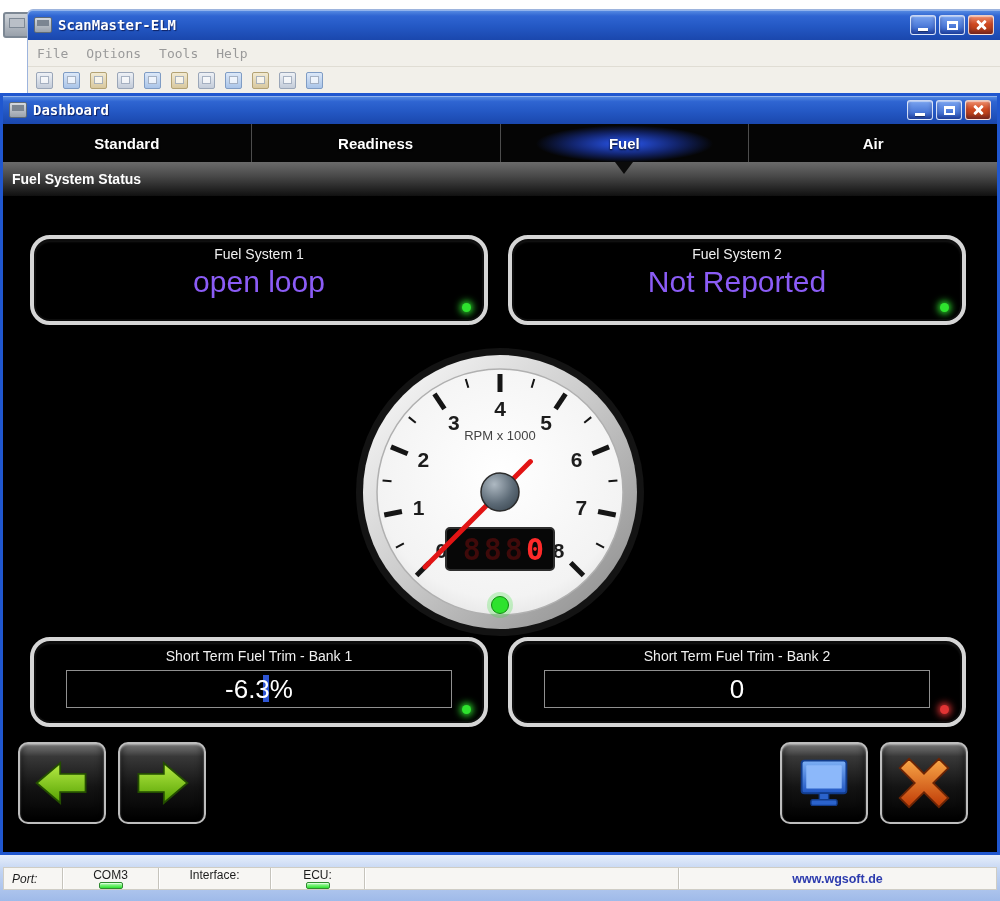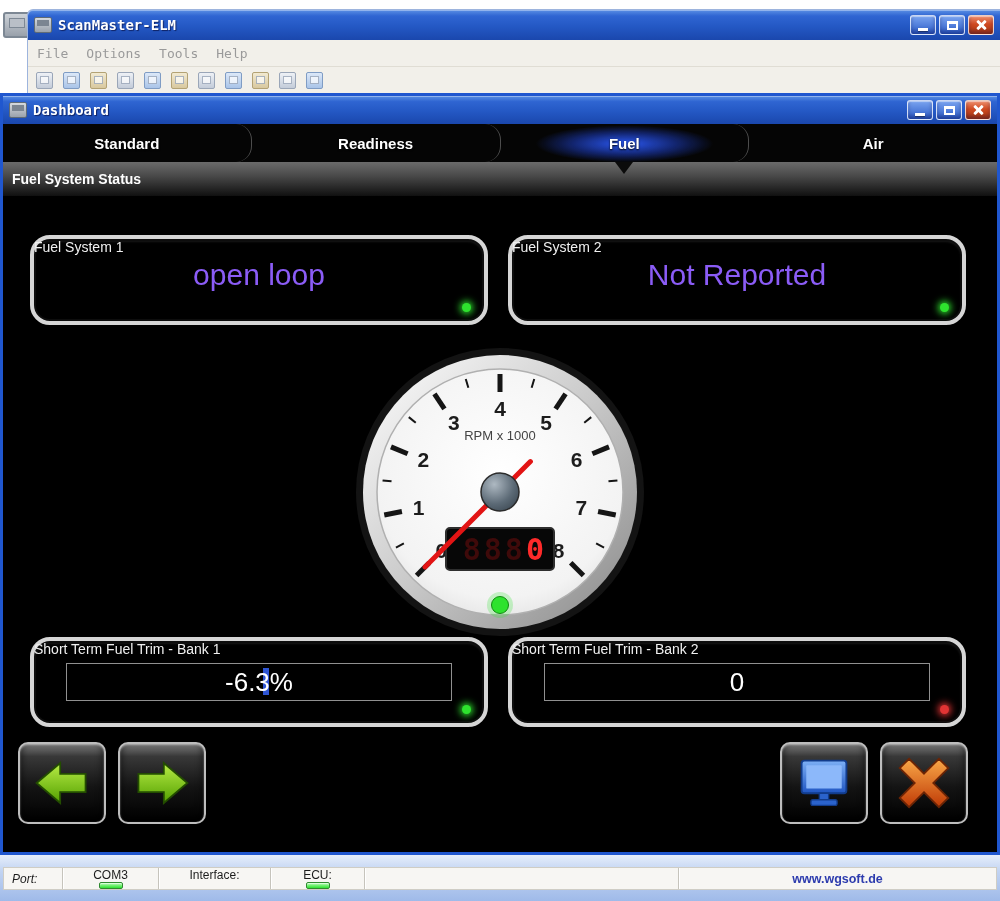--- a/index.html
+++ b/index.html
@@ -40,35 +40,35 @@
   .ticon:nth-child(3n+1){background:linear-gradient(#eef1f6,#c3ccd9);border:1px solid #9aa6b8;}
   .ticon:nth-child(3n+2){background:linear-gradient(#dce8f8,#a9c4e8);border:1px solid #7f9cc4;}
   .ticon:nth-child(3n){background:linear-gradient(#f2ead2,#d8c89e);border:1px solid #b3a274;}
 
   
   .dash{position:absolute;left:0;top:93px;width:1000px;height:762px;background:#000;
         border:3px solid #2057cf;box-sizing:border-box;}
   .dash .titlebar{height:28px;border-radius:0;}
   .tabbar{position:absolute;left:0;top:28px;width:100%;height:38px;background:#050505;display:flex;}
   .tab{flex:1;display:flex;align-items:center;justify-content:center;position:relative;
-       color:#fff;font:bold 15px "Liberation Sans",sans-serif;border-right:1px solid #4d4d4d;cursor:pointer;border-radius:16px;}
+       color:#fff;font:bold 15px "Liberation Sans",sans-serif;border-right:1px solid #4d4d4d;cursor:pointer;}
   .tab:last-child{border-right:none;}
   .tab.active{background:radial-gradient(ellipse 46% 62% at 50% 52%,rgba(44,92,255,.95) 0%,rgba(30,64,200,.55) 45%,rgba(0,0,0,0) 78%);}
   .tab span{position:relative;z-index:1;text-shadow:0 1px 2px #000;}
   .tab-pointer{position:absolute;top:66px;left:calc(62.5% - 9px);width:0;height:0;z-index:3;
        border-left:9px solid transparent;border-right:9px solid transparent;border-top:12px solid #0b0b0b;}
   .section-header{position:absolute;left:0;top:66px;width:100%;height:34px;box-sizing:border-box;padding-left:9px;
        background:linear-gradient(180deg,#6b6b6b 0%,#4a4a4a 40%,#232323 80%,#101010 100%);
        color:#fff;font:bold 14px "Liberation Sans",sans-serif;line-height:34px;}
 
   
   .panel{position:absolute;width:458px;height:90px;background:#000;border:4px solid #d6d6d6;border-radius:20px;
          box-sizing:border-box;box-shadow:inset 0 0 0 2px #0d0d0d,inset 0 2px 3px rgba(255,255,255,.18),0 2px 5px rgba(0,0,0,.85);}
   .p-top{top:139px;} .p-bot{top:541px;} .pos0{left:27px;} .pos1{left:505px;}
-  .ptitle{color:#f0f0f0;font:14px "Liberation Sans",sans-serif;}
+  .ptitle{margin-top:7px;text-align:center;color:#f0f0f0;font:14px "Liberation Sans",sans-serif;}
   .pvalue{margin-top:3px;text-align:center;color:#8b5cf6;font:30px "Liberation Sans",sans-serif;}
   .led{position:absolute;right:13px;bottom:9px;width:9px;height:9px;border-radius:50%;}
   .vbox{position:relative;width:384px;height:36px;margin:6px auto 0;border:1px solid #909090;background:#000;
         display:flex;align-items:center;justify-content:center;}
   .vbox span{color:#fff;font:26px "Liberation Sans",sans-serif;position:relative;z-index:1;}
   .caret{position:absolute;left:51%;top:4px;width:6px;height:27px;background:#2e55d4;}
 
   
   .gauge-svg{position:absolute;left:347px;top:246px;}
   .gnum{font:600 21px "Liberation Sans",sans-serif;fill:#1c1c1c;}

